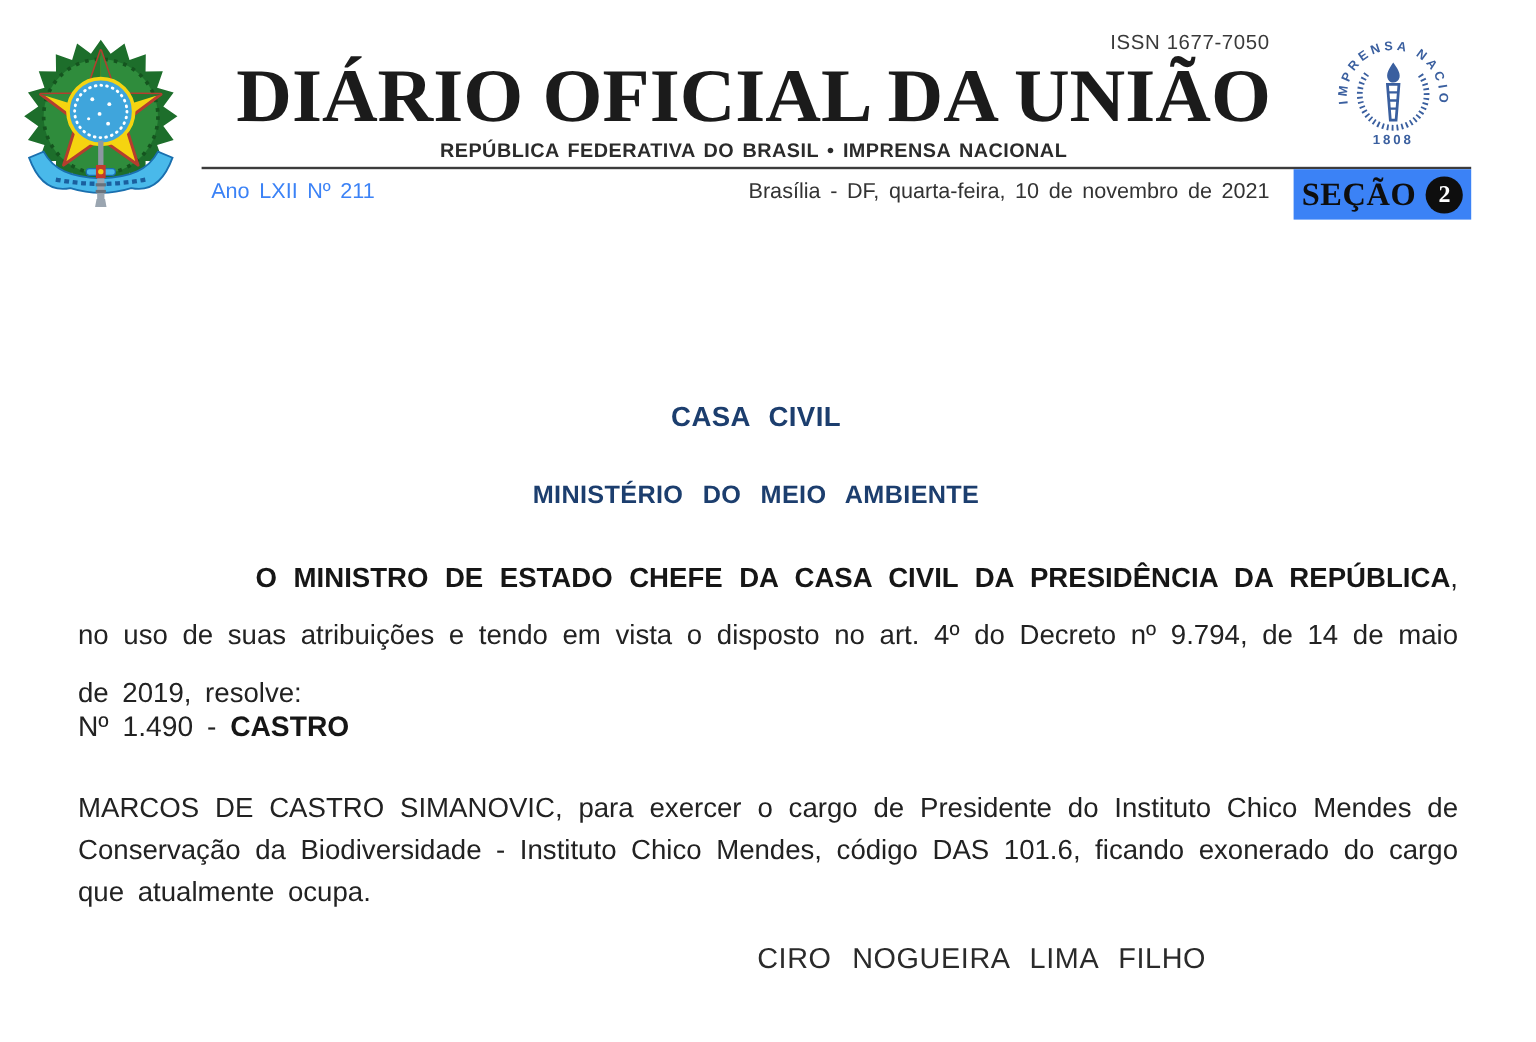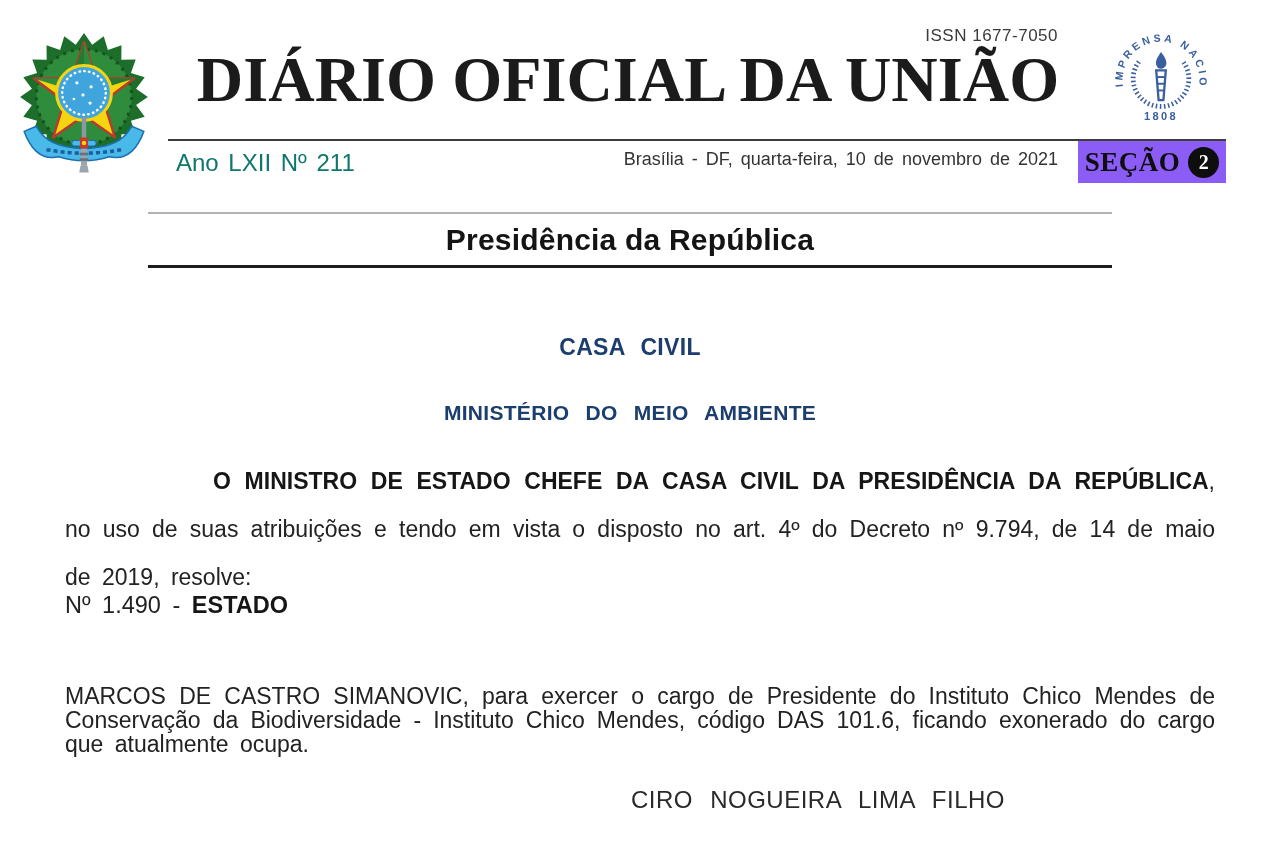--- a/index.html
+++ b/index.html
@@ -14,26 +14,26 @@
   .masthead-title {
     position:absolute; left:168px; top:44px; width:920px; text-align:center;
     font-family:"Liberation Serif", serif; font-weight:bold; font-size:63px;
     color:#1b1b1b; letter-spacing:0px; white-space:nowrap; transform:scaleX(1.02); transform-origin:center;
   }
   .masthead-subtitle {
     position:absolute; left:168px; top:117px; width:920px; text-align:center;
     font-size:16.5px; font-weight:bold; color:#2b2b2b; letter-spacing:0.4px; word-spacing:2px;
   }
   .header-rule { position:absolute; left:168px; top:139px; width:1058px; height:2px; background:#3c3c3c; }
-  .edition { position:absolute; left:176px; top:149px; font-size:24px; color:#0f766e; word-spacing:3px; }
+  .edition { position:absolute; left:176px; top:149px; font-size:18px; color:#3b82f6; word-spacing:3px; }
   .dateline { position:absolute; right:210px; top:149px; font-size:18px; color:#333; word-spacing:3px; }
   .in-seal { position:absolute; left:1113px; top:24px; width:96px; height:108px; }
   .section-badge {
     position:absolute; left:1078px; top:141px; width:148px; height:42px;
-    background:#8b5cf6; display:flex; align-items:center; justify-content:center; gap:8px;
+    background:#3b82f6; display:flex; align-items:center; justify-content:center; gap:8px;
   }
   .section-badge .label {
     font-family:"Liberation Serif", serif; font-weight:bold; font-size:27px; color:#0e0e0e; letter-spacing:0.5px;
   }
   .section-badge .num-circle {
     width:31px; height:31px; border-radius:50%; background:#0e0e0e; color:#ffffff;
     display:flex; align-items:center; justify-content:center;
     font-family:"Liberation Serif", serif; font-weight:bold; font-size:20px;
   }
   
@@ -48,21 +48,21 @@
   .blue-h.casa { top:334px; font-size:23px; word-spacing:9px; letter-spacing:0.3px; }
   .blue-h.ministerio { top:401px; font-size:21px; word-spacing:10px; letter-spacing:0.3px; }
   
   .act-par {
     position:absolute; left:65px; width:1150px; font-size:23px; line-height:48px;
     text-align:justify; color:#222; word-spacing:5px;
   }
   .p1 { top:457px; text-indent:148px; }
   .p1 .bold, .num-line .bold { font-weight:bold; color:#161616; }
   .num-line { position:absolute; left:65px; top:592px; font-size:23.5px; color:#222; word-spacing:5px; }
-  .p2 { top:656px; line-height:24px;margin-top:28px; }
+  .p2 { top:656px; line-height:35px; }
   .signature {
     position:absolute; left:65px; top:786px; width:1150px; text-align:center;
     font-size:24px; color:#2a2a2a; word-spacing:10px; letter-spacing:0.5px;
     transform:translateX(178px);
   }
 </style>
 </head>
 <body>
 
 <div class="page">
@@ -95,20 +95,21 @@
     <circle cx="65" cy="115.5" r="2.2" fill="#f5d410"></circle>
     <rect x="62" y="121" width="6" height="17" fill="#9aa5b0"></rect>
     <rect x="60.8" y="125" width="8.4" height="2.6" fill="#68727c"></rect>
     <rect x="60.8" y="130.5" width="8.4" height="2.6" fill="#68727c"></rect>
     <path d="M61.5,138 h7 l1.2,6.5 h-9.4 Z" fill="#9aa5b0"></path>
   </svg>
 
   <div class="issn">ISSN 1677-7050</div>
 
   <h1 class="masthead-title">DIÁRIO OFICIAL DA UNIÃO</h1>
+  <div class="masthead-subtitle">REPÚBLICA FEDERATIVA DO BRASIL • IMPRENSA NACIONAL</div>
 
   <svg class="in-seal" viewBox="0 0 100 110">
     <defs>
       <path id="sealArc" d="M 11,66 A 40,40 0 1 1 89,66" fill="none"></path>
     </defs>
     <text font-family="Liberation Sans, sans-serif" font-size="11" font-weight="bold" fill="#3a5f9f" letter-spacing="3.2">
       <textPath href="#sealArc" startOffset="2">IMPRENSA NACIONAL</textPath>
     </text>
     <path d="M 27,38 A 29,29 0 1 0 73,38" fill="none" stroke="#3a5f9f" stroke-width="5" stroke-dasharray="1.6 2.6"></path>
     <path d="M50,28 C45,35 43,40 46.5,44 C49,46.5 54.5,45.5 55.5,41 C56.5,37 53,32 50,28 Z" fill="#3a5f9f"></path>
@@ -121,30 +122,25 @@
 
   <div class="header-rule"></div>
   <div class="edition">Ano LXII Nº 211</div>
   <div class="dateline">Brasília - DF, quarta-feira, 10 de novembro de 2021</div>
 
   <div class="section-badge">
     <span class="label">SEÇÃO</span>
     <span class="num-circle">2</span>
   </div>
 
-  <div class="organ-heading">
-    <div class="rule-light"></div>
-    <h2>Presidência da República</h2>
-    <div class="rule-dark"></div>
-  </div>
 
   <h3 class="blue-h ministerio">MINISTÉRIO DO MEIO AMBIENTE</h3>
   <h3 class="blue-h casa">CASA CIVIL</h3>
 
   <p class="act-par p1"><span class="bold">O MINISTRO DE ESTADO CHEFE DA CASA CIVIL DA PRESIDÊNCIA DA REPÚBLICA</span><span>, no uso de suas atribuições e tendo em vista o disposto no art. 4º do Decreto nº 9.794, de 14 de maio de 2019, resolve:</span></p>
 
-  <p class="num-line"><span>Nº 1.490 - </span><span class="bold">ESTADO</span></p>
+  <p class="num-line"><span>Nº 1.490 - </span><span class="bold">CASTRO</span></p>
 
   <p class="act-par p2">MARCOS DE CASTRO SIMANOVIC, para exercer o cargo de Presidente do Instituto Chico Mendes de Conservação da Biodiversidade - Instituto Chico Mendes, código DAS 101.6, ficando exonerado do cargo que atualmente ocupa.</p>
 
   <p class="signature">CIRO NOGUEIRA LIMA FILHO</p>
 
 </div>
 
 </body></html>

